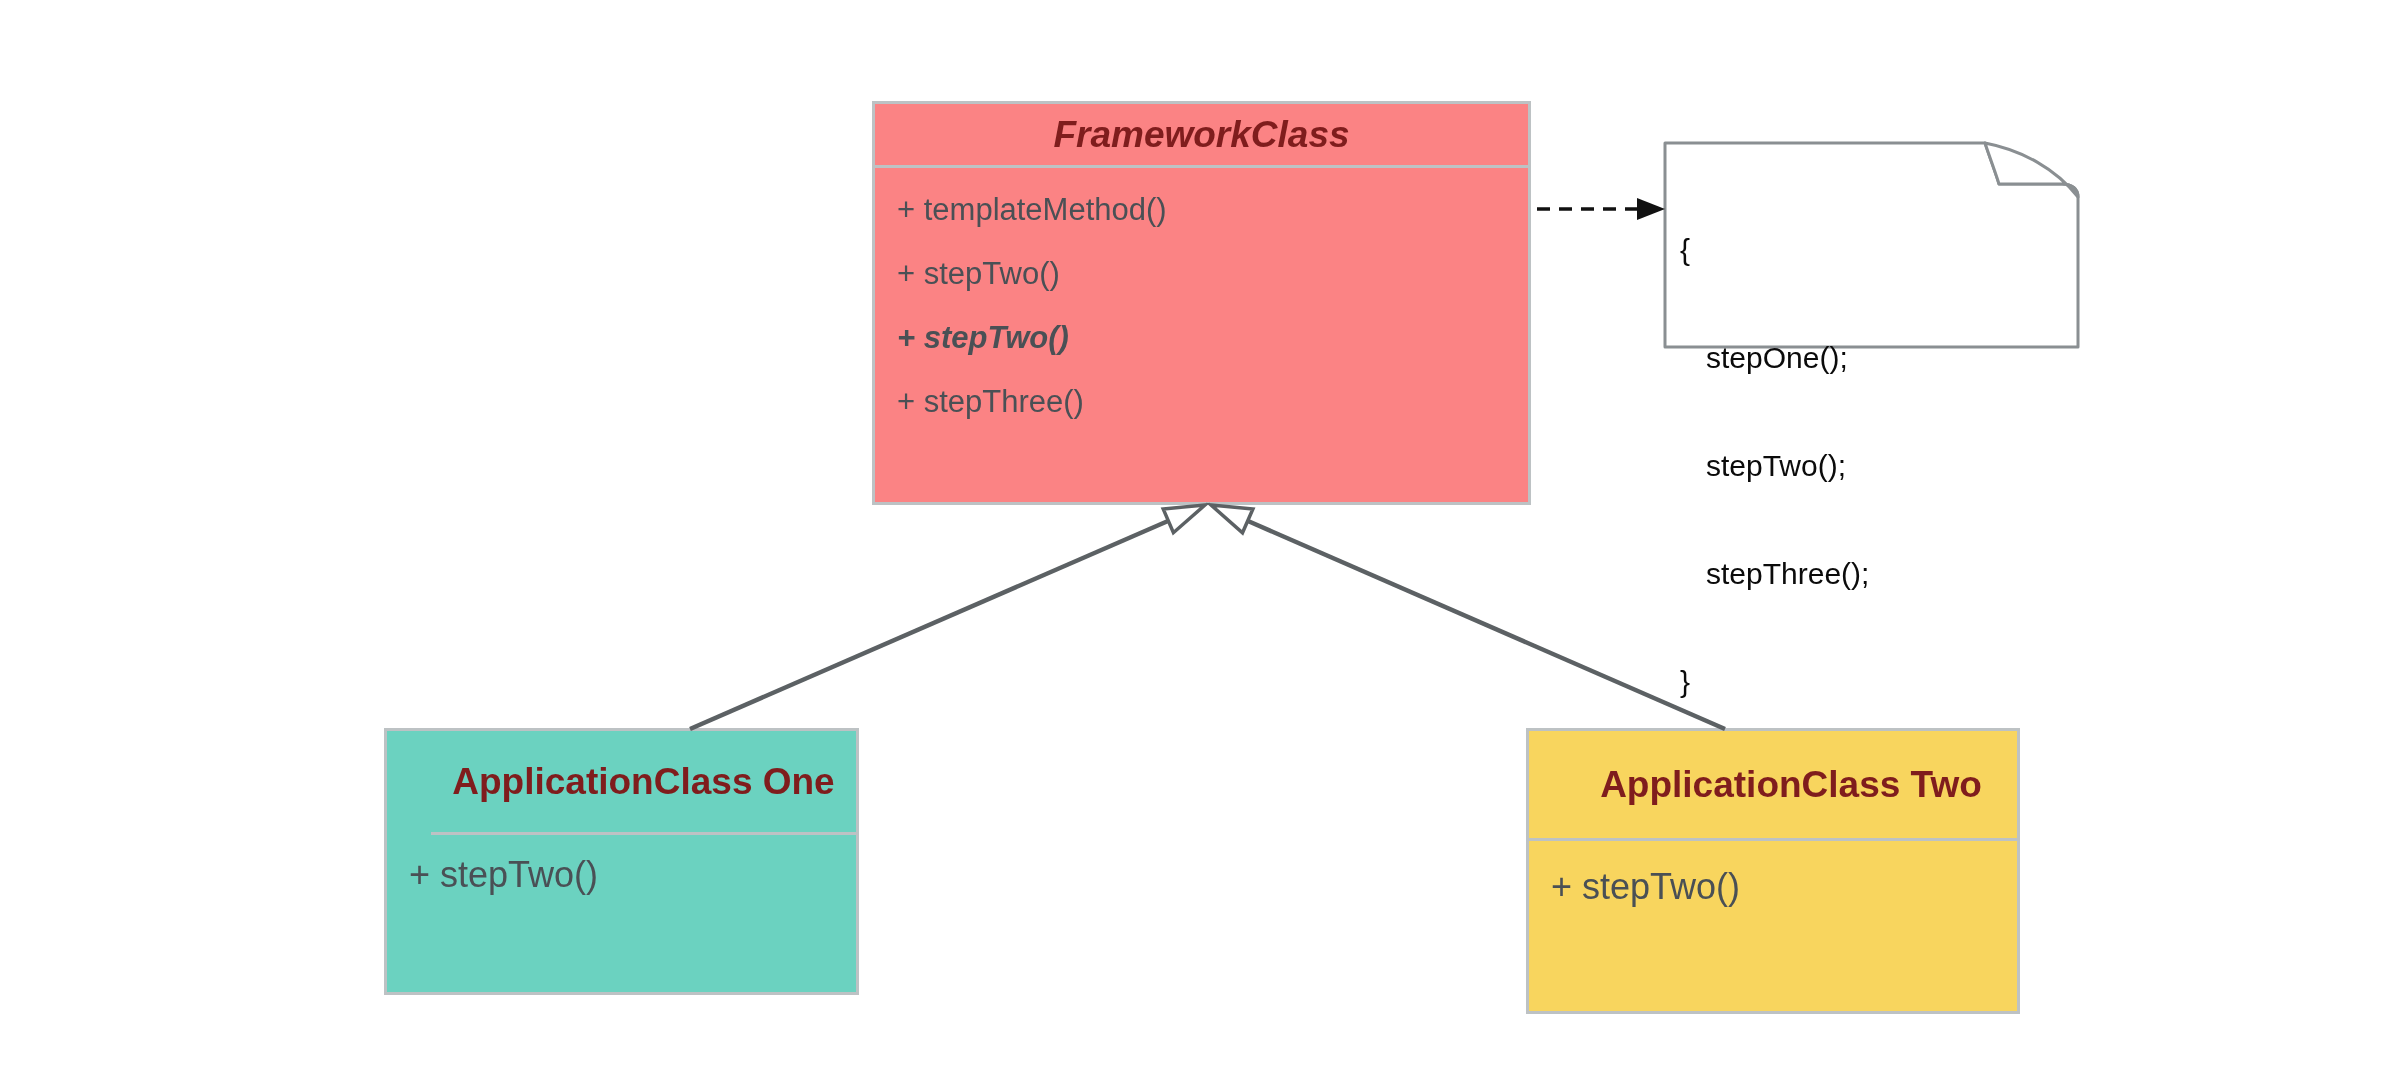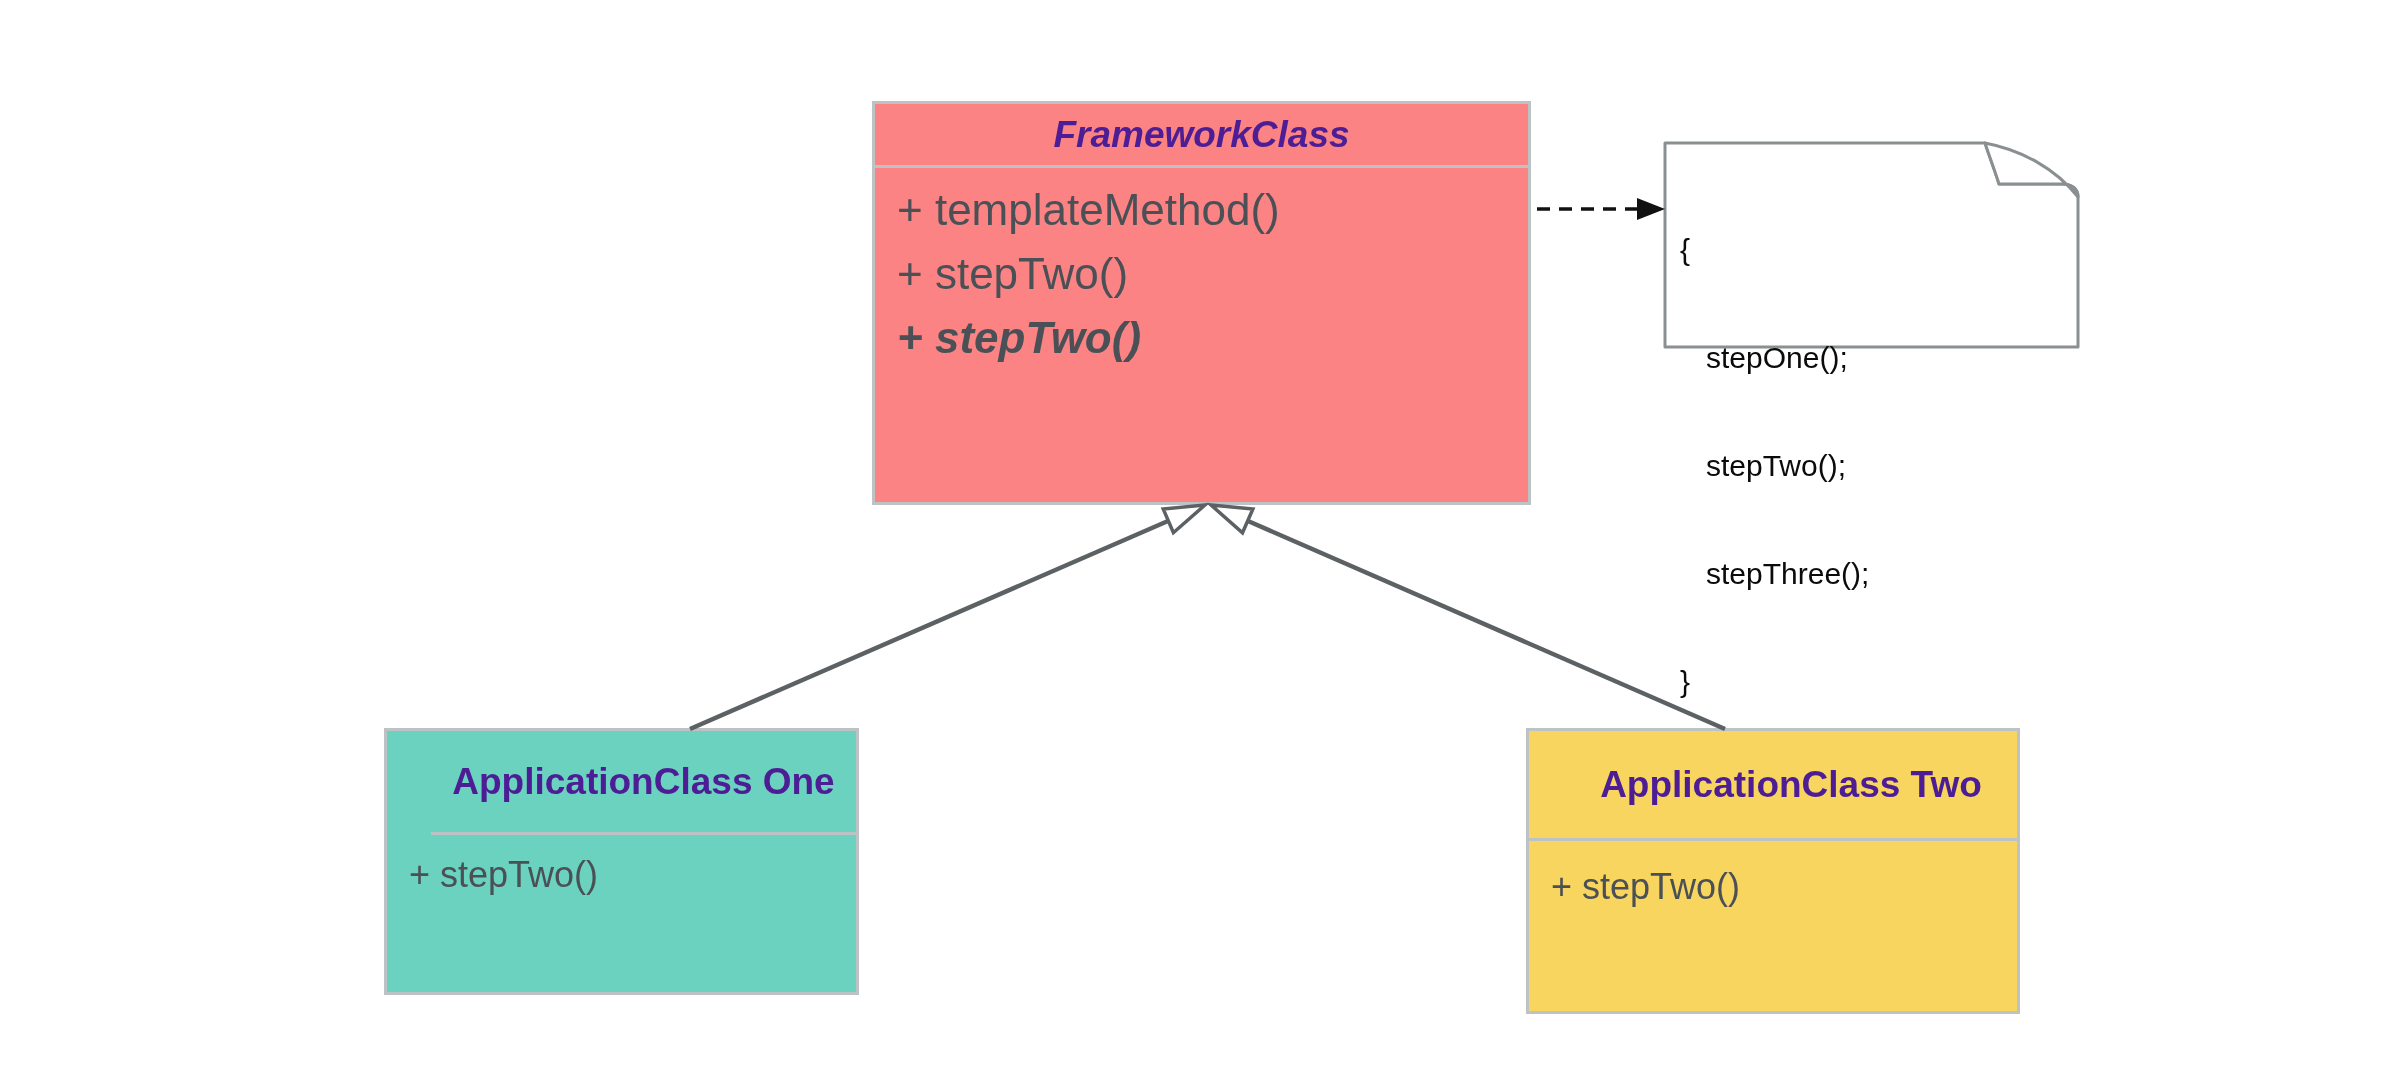--- a/index.html
+++ b/index.html
@@ -23,35 +23,35 @@
   .uml-class {
     position: absolute;
     box-sizing: border-box;
     border: 3px solid #BDC2C4;
   }
   .uml-class .hdr {
     box-sizing: border-box;
     border-bottom: 3px solid #BDC2C4;
     text-align: center;
     font-weight: bold;
-    color: #4c1d95;
+    color: #7f1d1d;
     white-space: nowrap;
     overflow: hidden;
   }
   .uml-class .method {
     color: #4A5055;
     white-space: nowrap;
   }
   .emph { font-weight: bold; font-style: italic; }
 
   
   .red { left: 872px; top: 101px; width: 659px; height: 404px; background: #FB8384; }
   .red .hdr { height: 64px; line-height: 61px; font-size: 37px; font-style: italic; }
   .red .body { padding: 10px 0 0 22px; }
-  .red .method { height: 64px; line-height: 64px; font-size: 44px; }
+  .red .method { height: 64px; line-height: 64px; font-size: 31px; }
 
   
   .teal { left: 384px; top: 728px; width: 475px; height: 267px; background: #6BD2C0; }
   .teal .hdr { height: 104px; line-height: 101px; font-size: 37px; margin-left: 44px; }
   .teal .body { padding: 12px 0 0 22px; }
   .teal .method { height: 56px; line-height: 56px; font-size: 36px; }
 
   
   .gold { left: 1526px; top: 728px; width: 494px; height: 286px; background: #F8D55E; }
   .gold .hdr { height: 110px; line-height: 107px; font-size: 37px; padding-left: 36px; }
@@ -73,20 +73,21 @@
 <body>
 
 <div class="canvas">
 
   <div class="uml-class red">
     <div class="hdr">FrameworkClass</div>
     <div class="body">
       <div class="method">+ templateMethod()</div>
       <div class="method">+ stepTwo()</div>
       <div class="method emph">+ stepTwo()</div>
+      <div class="method">+ stepThree()</div>
     </div>
   </div>
 
   <div class="uml-class teal">
     <div class="hdr">ApplicationClass One</div>
     <div class="body">
       <div class="method">+ stepTwo()</div>
     </div>
   </div>
 

